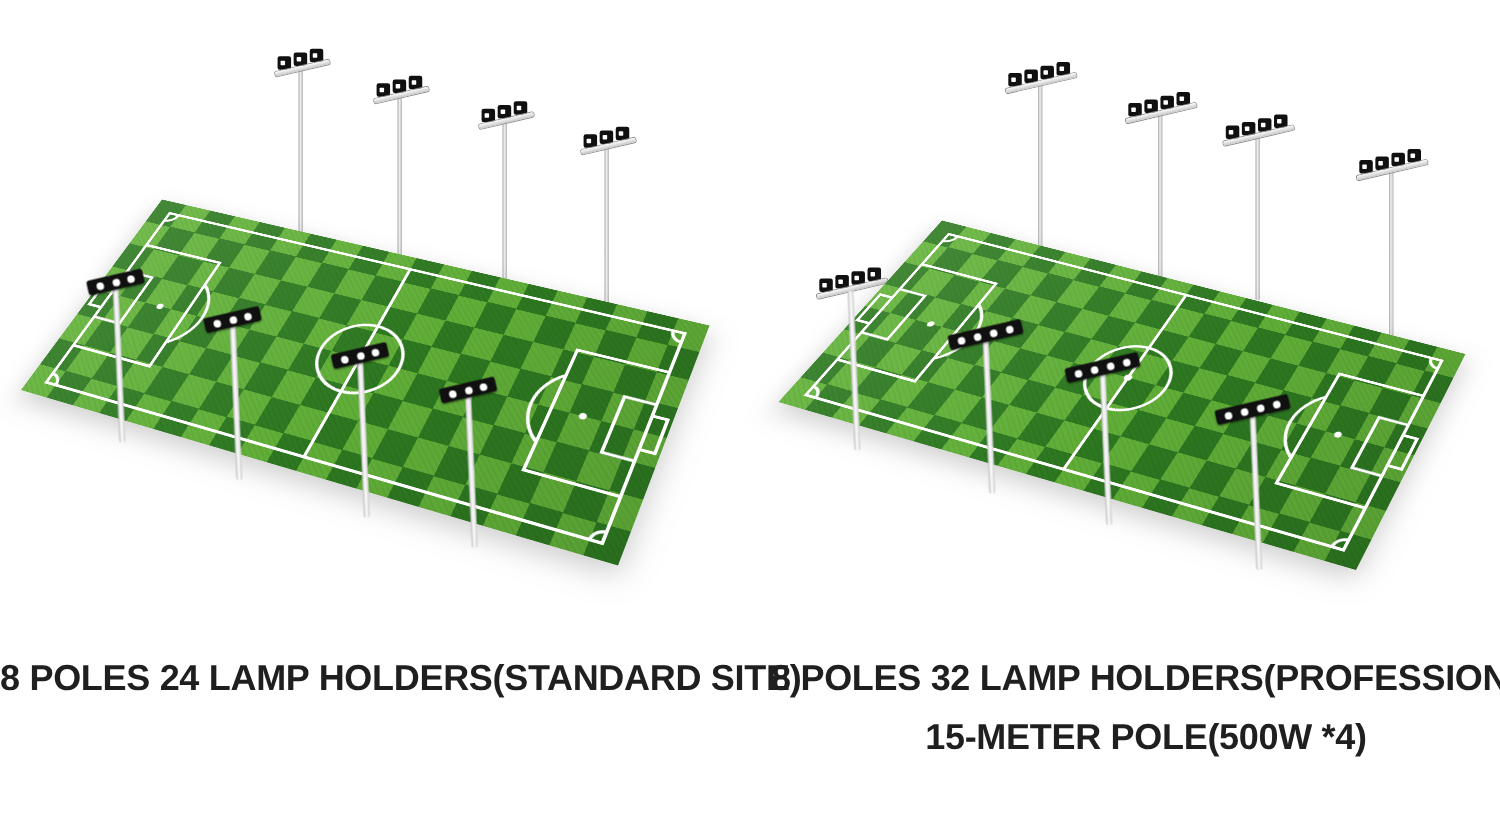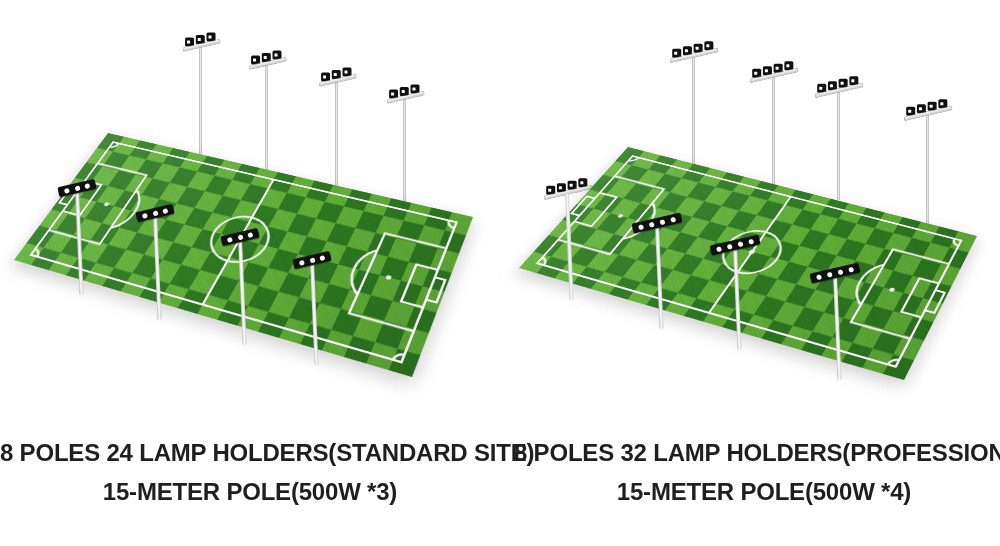--- a/index.html
+++ b/index.html
@@ -105,21 +105,20 @@
       <g fill="#ffffff" stroke="none">
         <circle cx="190" cy="85" r="2.6"></circle>
         <circle cx="49" cy="85" r="2.3"></circle>
         <circle cx="331" cy="85" r="2.3"></circle>
       </g>
     </svg>
   </div>
 
   <div class="caption caption-a">
     <div class="caption-line">8 POLES 24 LAMP HOLDERS(STANDARD SITE)</div>
-    <div class="caption-line">15-METER POLE(500W *3)</div>
   </div>
   <div class="caption caption-b">
     <div class="caption-line">8 POLES 32 LAMP HOLDERS(PROFESSIONAL)</div>
     <div class="caption-line">15-METER POLE(500W *4)</div>
   </div>
 
 <div class="pole back" style="left: 198.5px; top: 46px; height: 112px;"></div>
     <div class="head head-back" style="width: 37px; left: 181.5px; top: 34px;">
       <div class="lamprow">
         <span class="lamp">

